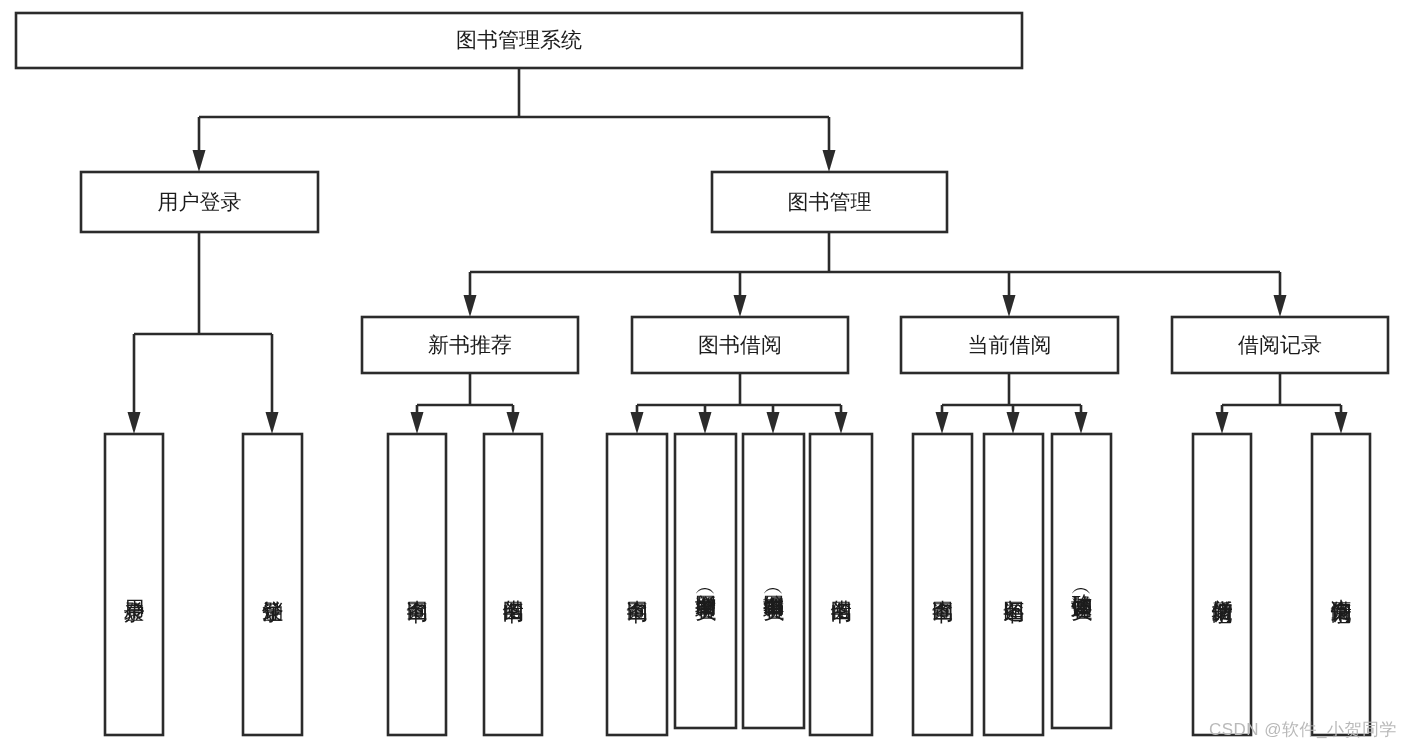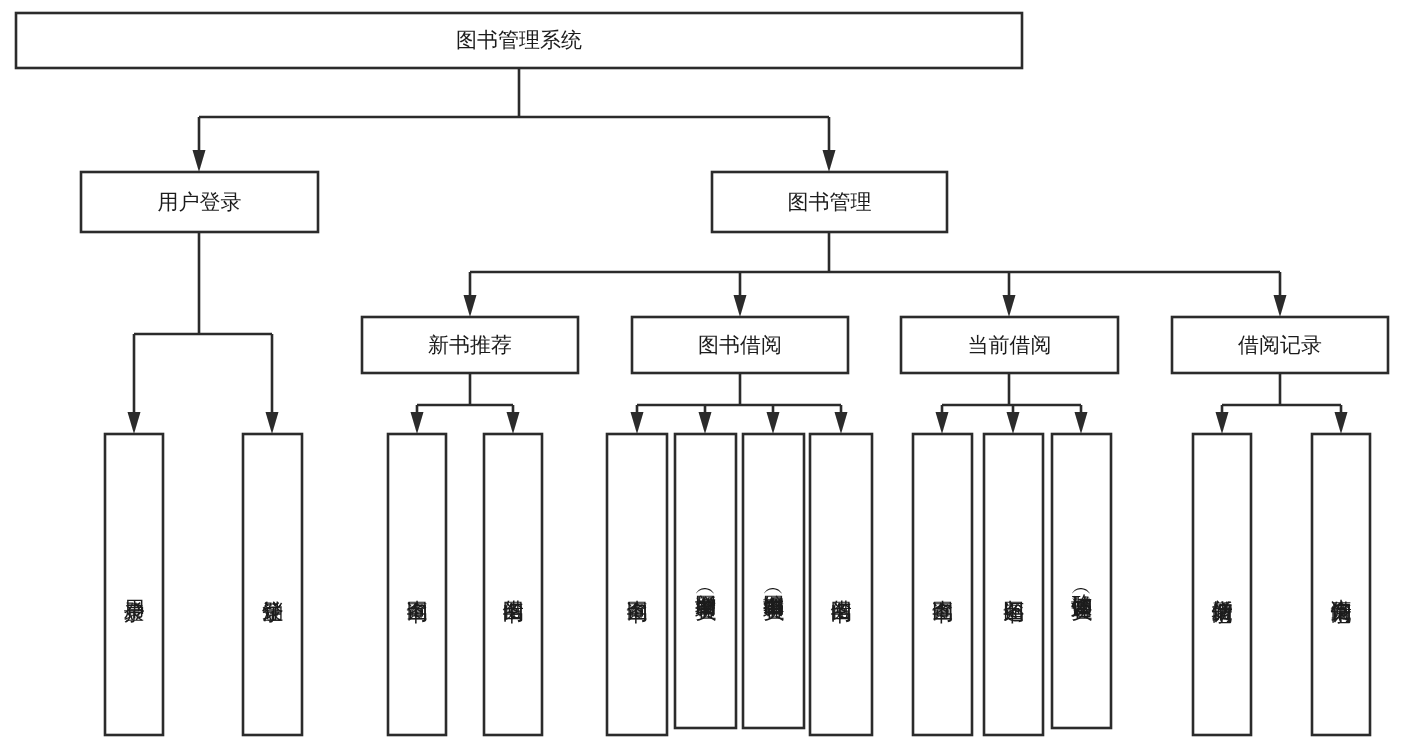--- a/index.html
+++ b/index.html
@@ -203,13 +203,14 @@
       <div class="leaf-label" style="left: 675px; top: 434px; width: 61px; height: 294px;">新增图书（管理员）</div>
       <div class="leaf-label" style="left: 743px; top: 434px; width: 61px; height: 294px;">编辑图书（管理员）</div>
       <div class="leaf-label" style="left: 810px; top: 434px; width: 62px; height: 301px;">借阅图书</div>
       <div class="leaf-label" style="left: 913px; top: 434px; width: 59px; height: 301px;">查询图书</div>
       <div class="leaf-label" style="left: 984px; top: 434px; width: 59px; height: 301px;">归还图书</div>
       <div class="leaf-label" style="left: 1052px; top: 434px; width: 59px; height: 294px;">确认归还（管理员）</div>
       <div class="leaf-label" style="left: 1193px; top: 434px; width: 58px; height: 301px;">新增借阅记录</div>
       <div class="leaf-label" style="left: 1312px; top: 434px; width: 58px; height: 301px;">查询借阅记录</div>
     </div>
 
+  <div class="watermark">CSDN @软件_小贺同学</div>
 </div>
 
 </body></html>

